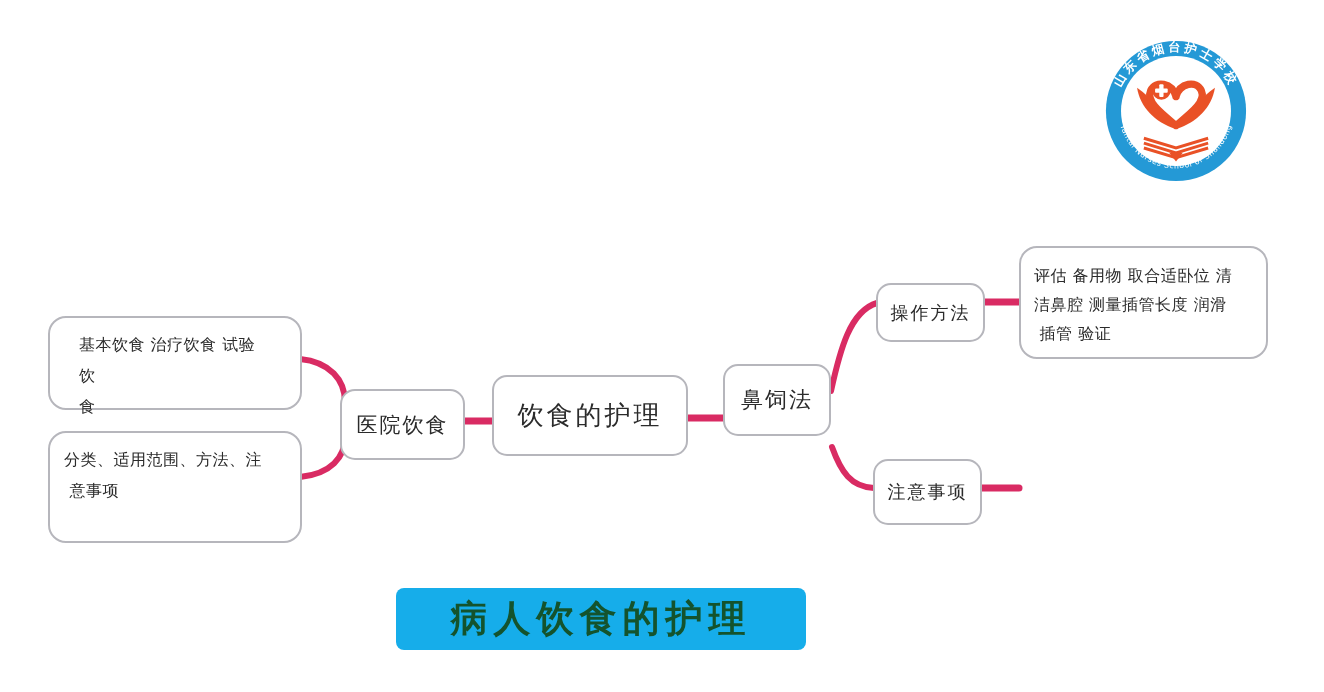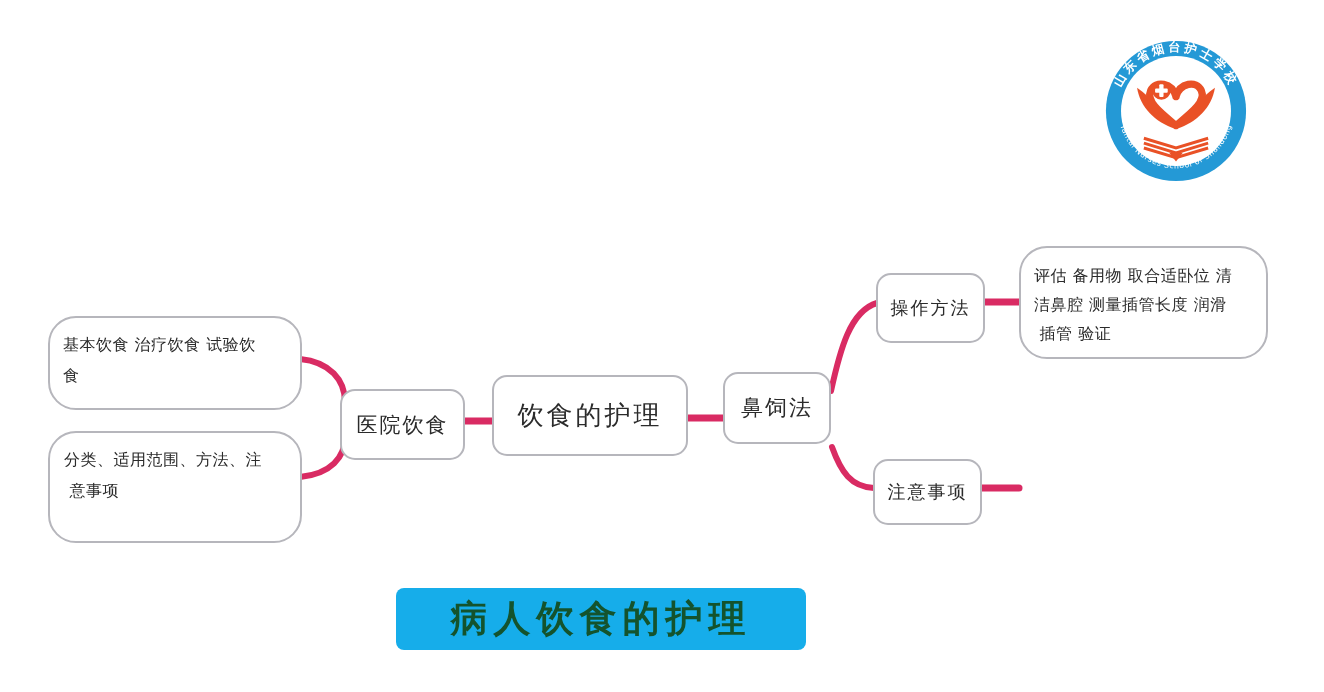--- a/index.html
+++ b/index.html
@@ -6,36 +6,36 @@
   body{
     width:1324px;height:692px;background:#ffffff;position:relative;
     font-family:"DejaVu Sans","Liberation Sans",sans-serif;
     color:#2b2b2b;overflow:hidden;
   }
   .canvas{position:absolute;inset:0;}
   svg.connectors{position:absolute;left:0;top:0;pointer-events:none;}
 
   .mm-box{
     position:absolute;background:#ffffff;
-    border:2px solid #b6b6bc;border-radius:28px;
+    border:2px solid #b6b6bc;border-radius:18px;
     box-sizing:border-box;white-space:pre-wrap;
     font-size:16px;line-height:1.95;letter-spacing:0.5px;
   }
   .mm-node{
     position:absolute;background:#ffffff;
     border:2px solid #b6b6bc;border-radius:15px;
     box-sizing:border-box;display:flex;align-items:center;justify-content:center;
     letter-spacing:2px;
   }
-  .box-tl{left:48px;top:316px;width:254px;height:94px;padding:11px 13px;}
+  .box-tl{left:48px;top:316px;width:254px;height:94px;padding:11px 29px;}
   .box-bl{left:48px;top:431px;width:254px;height:112px;padding:11px 14px;}
   .node-hospital{left:340px;top:389px;width:125px;height:71px;font-size:21px;}
   .node-root{left:492px;top:375px;width:196px;height:81px;font-size:26px;letter-spacing:3px;}
-  .node-nasal{left:723px;top:372px;width:108px;height:72px;font-size:22px;}
-  .node-op{left:876px;top:273px;width:109px;height:70px;font-size:18px;}
+  .node-nasal{left:723px;top:364px;width:108px;height:72px;font-size:22px;}
+  .node-op{left:876px;top:283px;width:109px;height:59px;font-size:18px;}
   .node-note{left:873px;top:459px;width:109px;height:66px;font-size:18px;}
   .box-tr{left:1019px;top:246px;width:249px;height:113px;padding:13px 13px 0;line-height:1.82;}
   .box-br{left:1019px;top:387px;width:249px;height:197px;padding:11px 10px 0;line-height:1.74;text-align:center;}
 
   .banner{
     position:absolute;left:396px;top:588px;width:410px;height:62px;
     background:#16adea;border-radius:8px;
     display:flex;align-items:center;justify-content:center;
     color:#14532d;font-family:"Liberation Serif","DejaVu Serif",serif;
     font-weight:bold;font-size:37px;letter-spacing:6px;

